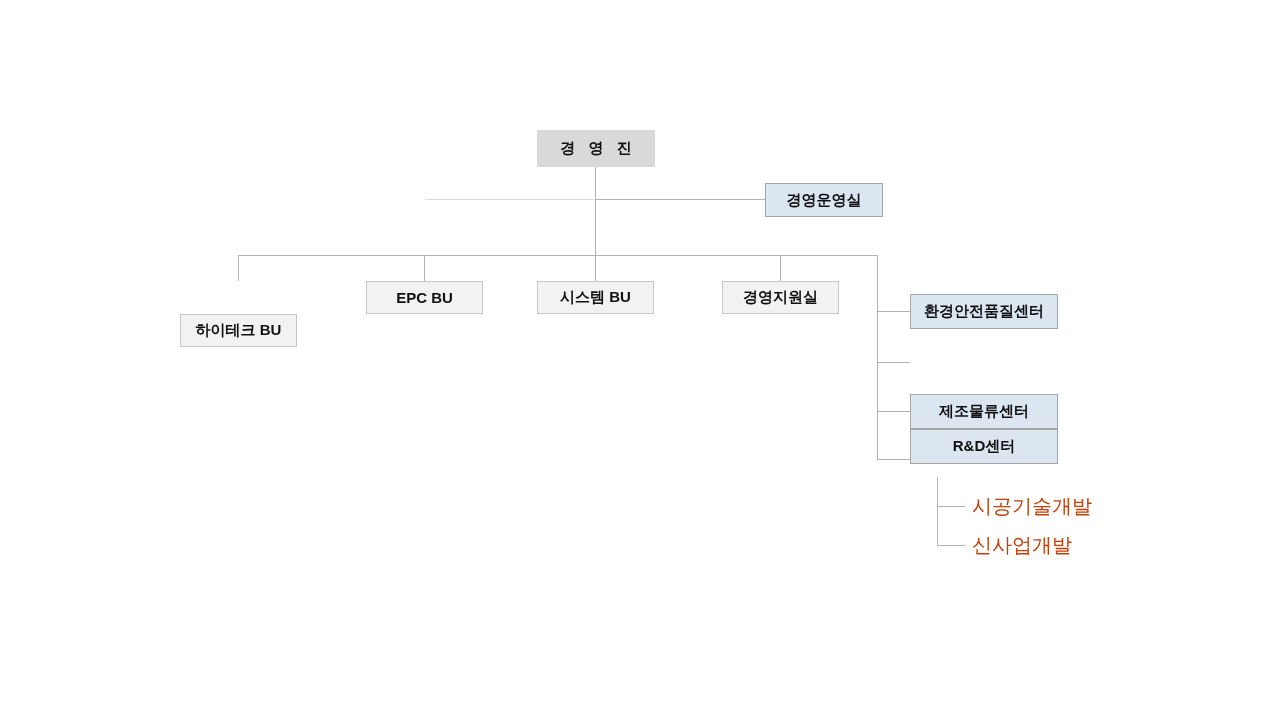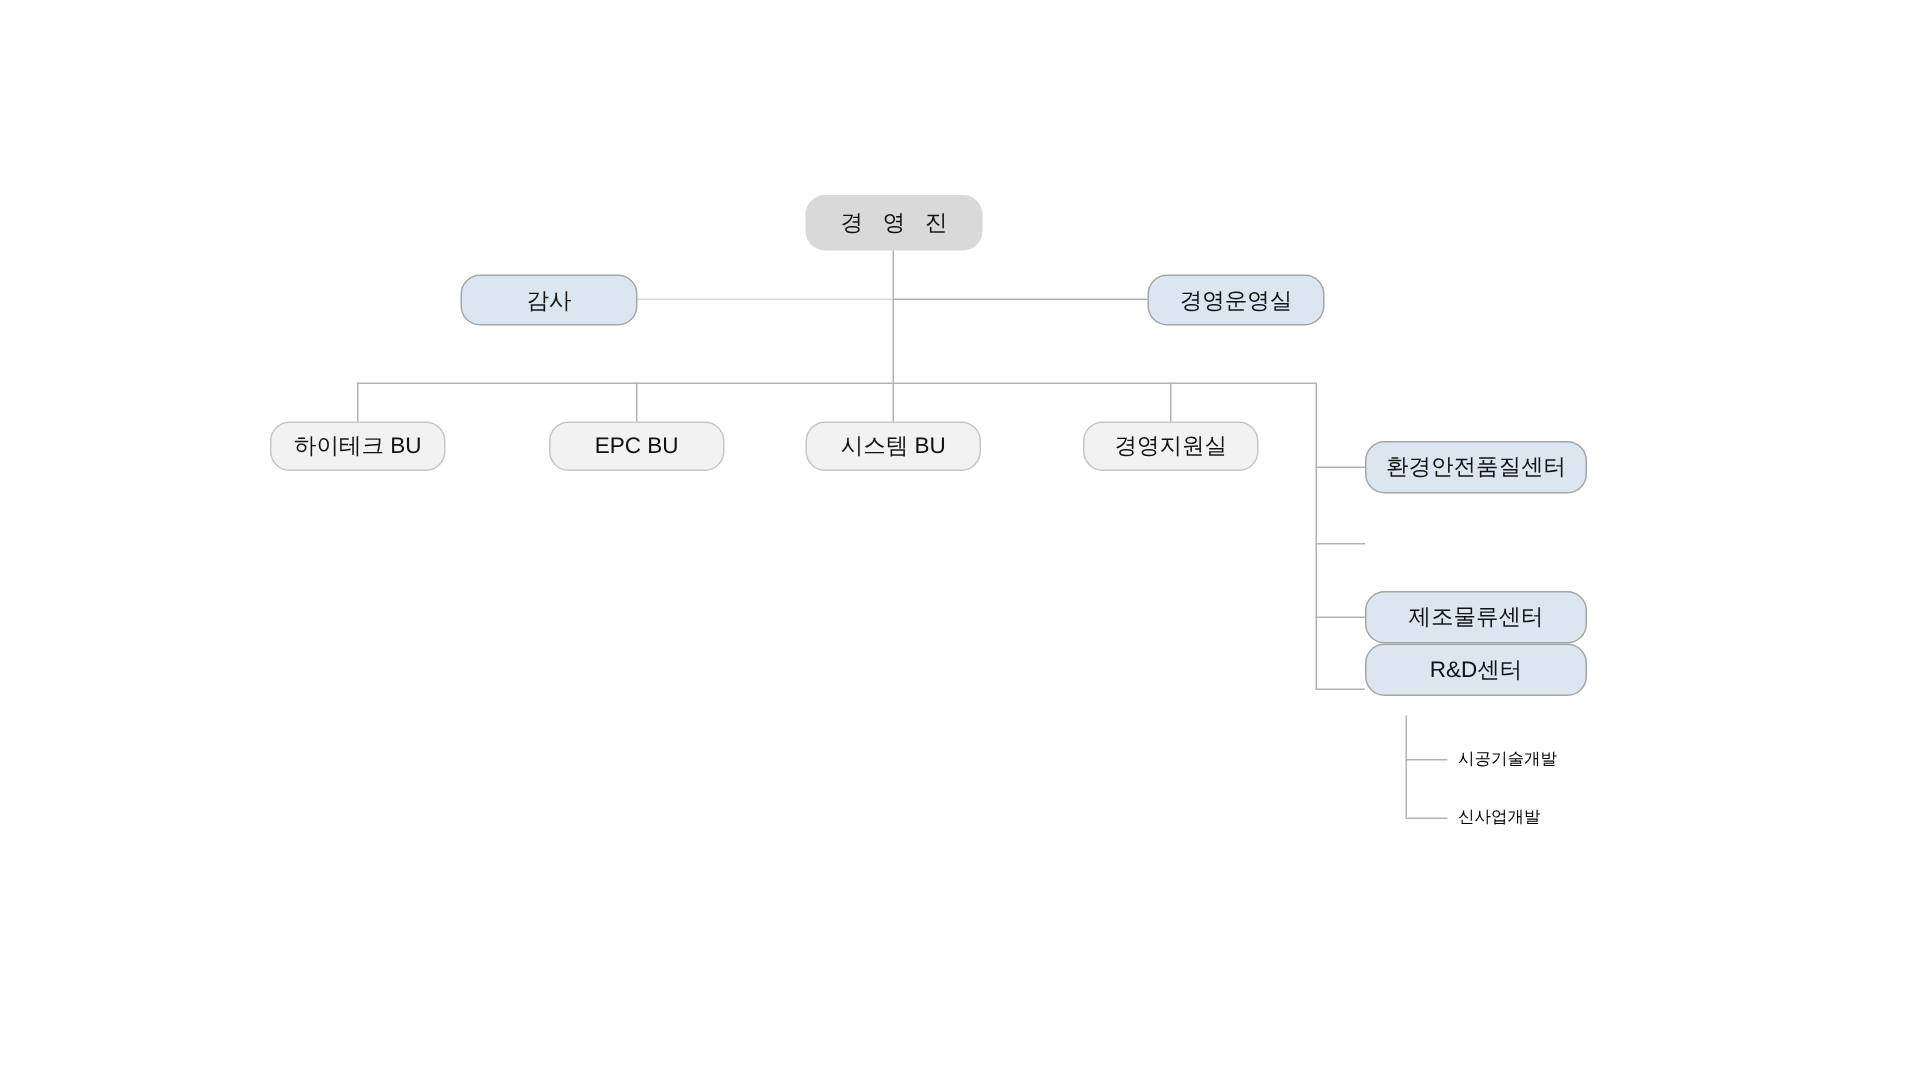--- a/index.html
+++ b/index.html
@@ -13,66 +13,65 @@
     height: 720px;
     background: #ffffff;
     overflow: hidden;
   }
   .box {
     position: absolute;
     display: flex;
     align-items: center;
     justify-content: center;
     font-size: 15px;
-    font-weight: normal;
+    font-weight: bold;
     color: #111111;
     box-sizing: border-box;
     white-space: nowrap;
-    border-radius: 13px;
   }
   .box-root {
     left: 537px; top: 130px; width: 118px; height: 37px;
     background: #d9d9d9;
     word-spacing: 9px;
   }
   .box-staff {
     background: #dce6f1;
     border: 1px solid #a6a6a6;
     width: 118px; height: 34px;
     top: 183px;
   }
   .box-staff-left  { left: 307px; }
   .box-staff-right { left: 765px; }
   .box-division {
     background: #f2f2f2;
     border: 1px solid #c6c6c6;
     width: 117px; height: 33px;
     top: 281px;
   }
-  .box-div-1 { left: 180px; }
+  .box-div-1 { left: 180px; margin-top: 33px; }
   .box-div-2 { left: 366px; }
   .box-div-3 { left: 537px; }
   .box-div-4 { left: 722px; }
   .box-center {
     background: #dce6f1;
     border: 1px solid #a6a6a6;
     left: 910px; width: 148px; height: 35px;
   }
   .box-center-1 { top: 294px; }
   .box-center-2 { top: 345px; }
   .box-center-3 { top: 394px; }
   .box-center-4 { top: 429px; }
   .leaf-label {
     position: absolute;
     left: 972px;
     height: 18px;
     line-height: 18px;
-    font-size: 11px;
+    font-size: 20px;
     font-weight: normal;
-    color: #000000;
+    color: #c2410c;
     white-space: nowrap;
   }
   .leaf-1 { top: 497px; }
   .leaf-2 { top: 536px; text-align: center; }
   .line {
     position: absolute;
     background: #b3b3b3;
   }
   .line-light { background: #dcdcdc; }
   .v { width: 1px; }
@@ -114,23 +113,20 @@
   <div class="line h h-stub-3"></div>
   <div class="line h h-stub-4"></div>
   <div class="line v v-rnd"></div>
   <div class="line h h-tick-1"></div>
   <div class="line h h-tick-2"></div>
 
   <div class="box box-root">
     <span>경 영 진</span>
   </div>
 
-  <div class="box box-staff box-staff-left">
-    <span>감사</span>
-  </div>
   <div class="box box-staff box-staff-right">
     <span>경영운영실</span>
   </div>
 
   <div class="box box-division box-div-1">
     <span>하이테크 BU</span>
   </div>
   <div class="box box-division box-div-3">
     <span>시스템 BU</span>
   </div>

